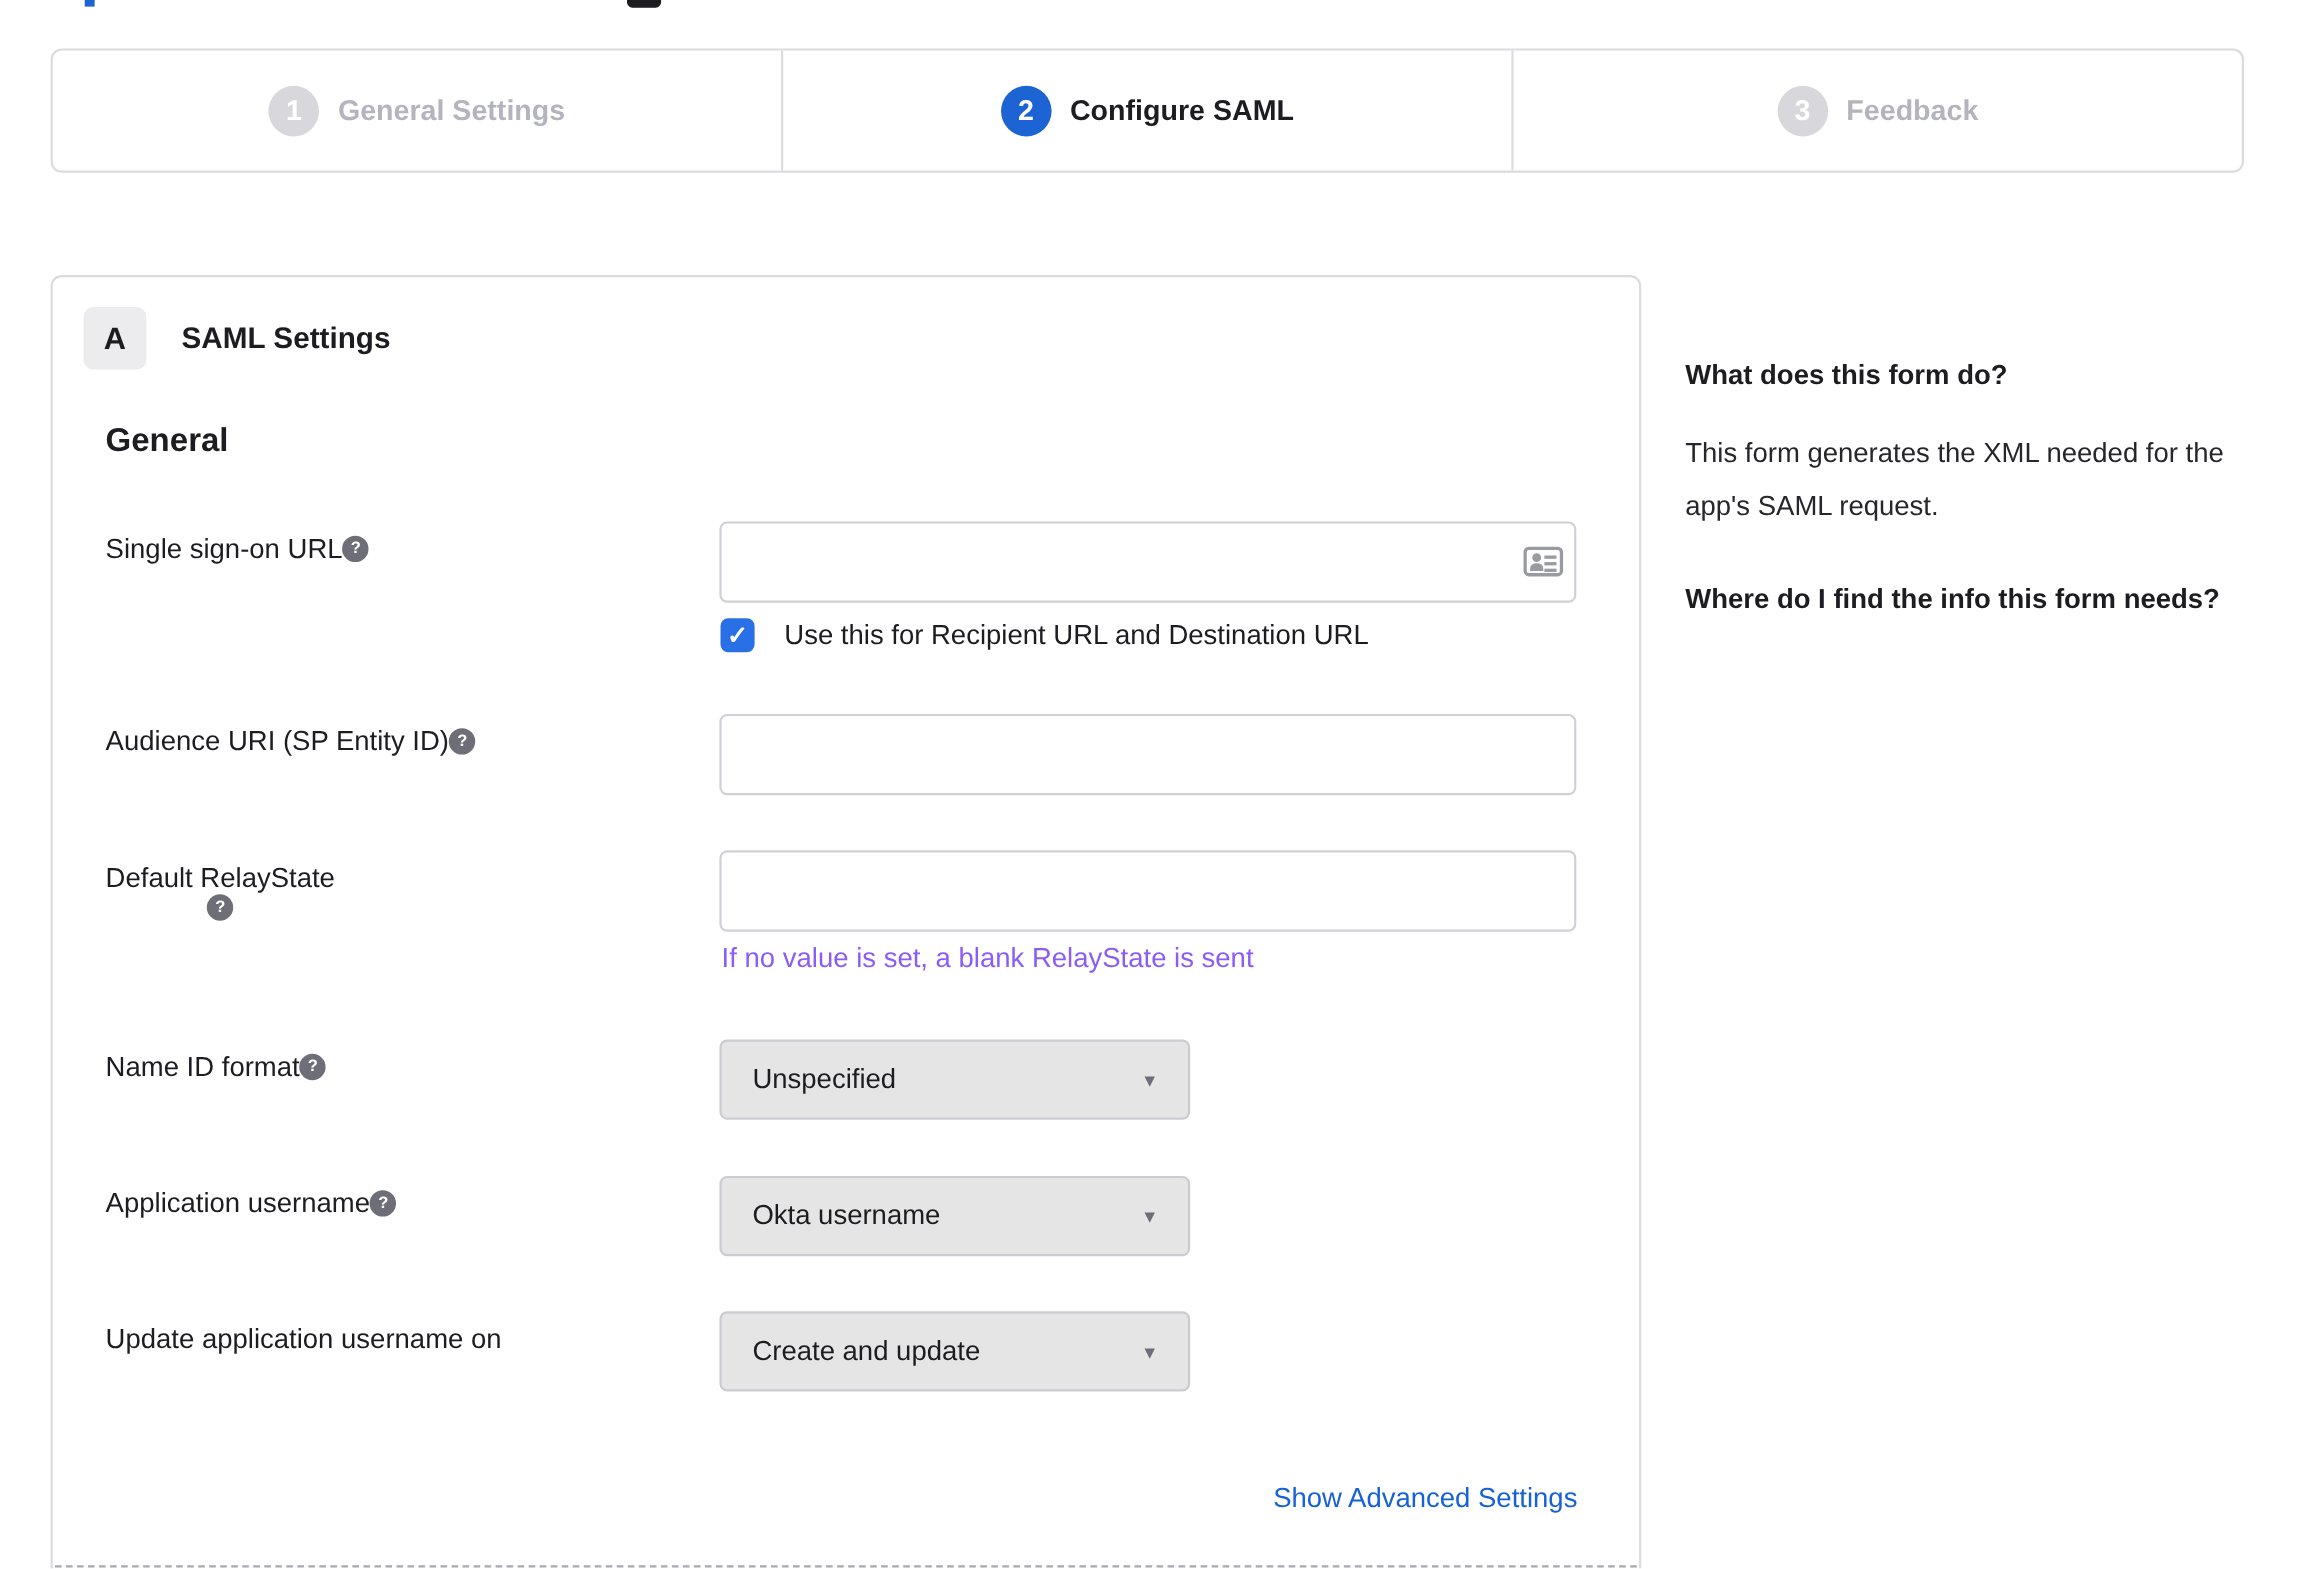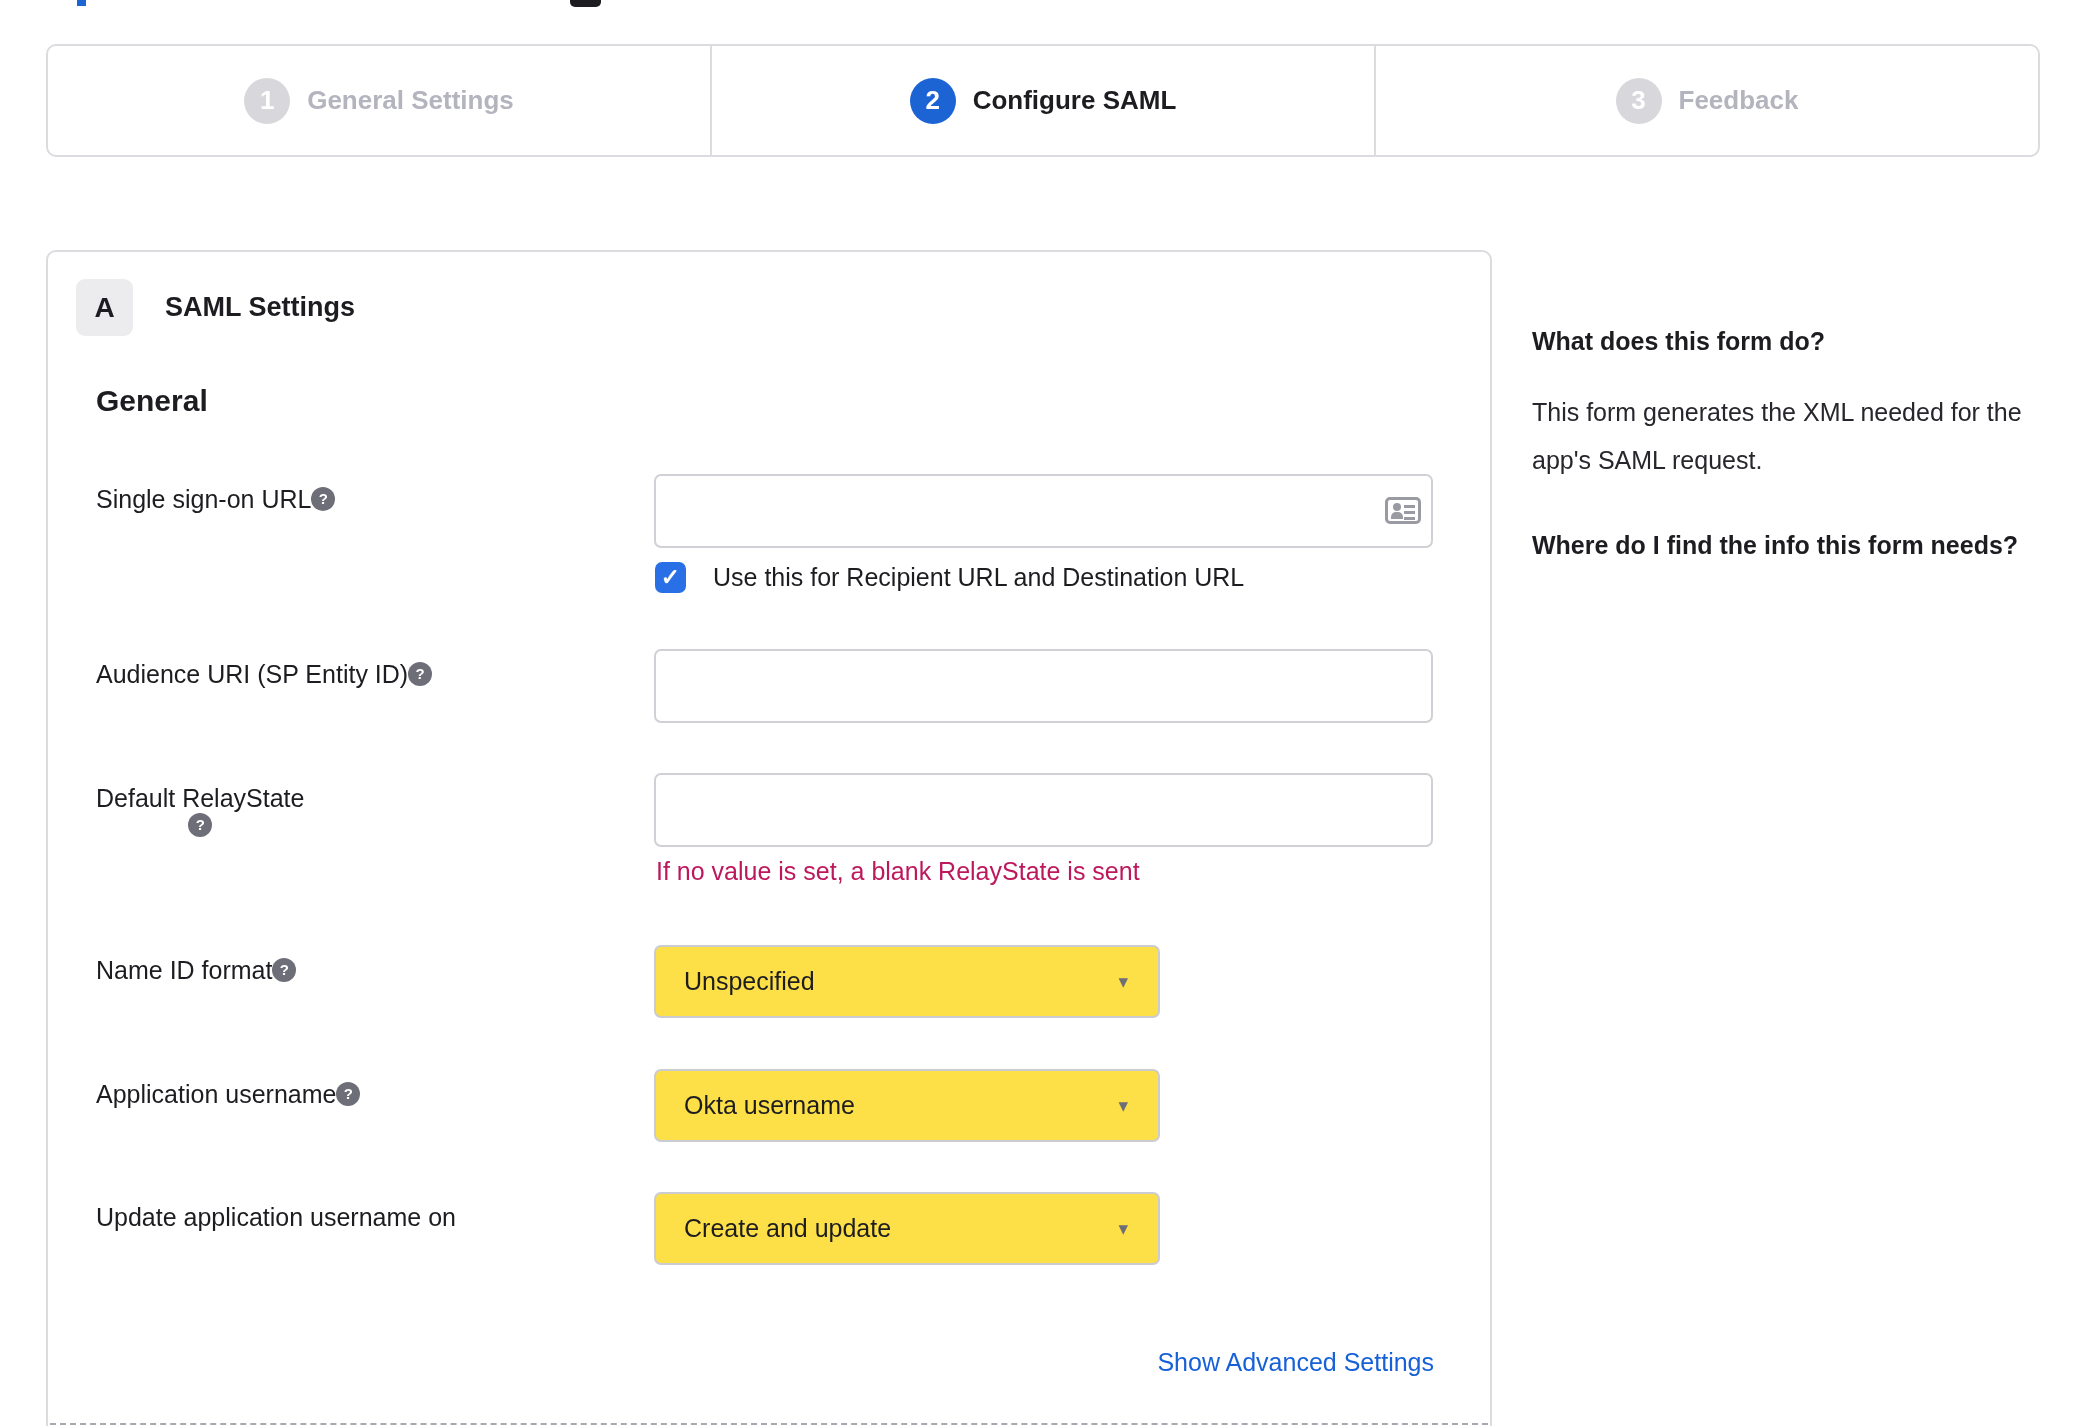--- a/index.html
+++ b/index.html
@@ -49,24 +49,24 @@
   .card-icon .l1{position:absolute;right:3px;top:5px;width:11px;height:3px;background:#9a9aa3;}
   .card-icon .l2{position:absolute;right:3px;top:11px;width:11px;height:3px;background:#9a9aa3;}
   .card-icon .l3{position:absolute;right:3px;top:17px;width:11px;height:3px;background:#9a9aa3;}
 
   .check-row{position:absolute;left:607px;top:310px;display:flex;align-items:center;}
   .checkbox{width:31px;height:31px;background:#2970e6;border-radius:7px;display:flex;
             align-items:center;justify-content:center;flex:0 0 auto;}
   .checkbox .mark{color:#fff;font-size:23px;font-weight:bold;line-height:1;}
   .check-label{margin-left:27px;font-size:25px;color:#1d1d21;}
 
-  .hint{position:absolute;left:608px;top:605px;font-size:25px;color:#be185d;}
+  .hint{position:absolute;left:608px;top:605px;font-size:25px;color:#8b5cf6;}
 
-  .dropdown{position:absolute;left:606px;width:506px;height:73px;box-sizing:border-box;
-            border:2px solid #cbcbd2;border-radius:7px;background:#fde047;display:flex;align-items:center;
+  .dropdown{position:absolute;left:606px;width:428px;height:73px;box-sizing:border-box;
+            border:2px solid #cbcbd2;border-radius:7px;background:#e5e5e5;display:flex;align-items:center;
             font-size:25px;color:#1d1d21;padding:0 30px 0 28px;cursor:default;}
   .dropdown .dd-value{flex:1;}
   .dropdown .caret{color:#6e6e78;font-size:19px;}
 
   .advanced-link{position:absolute;top:1096px;right:56px;font-size:25px;font-weight:500;
                  color:#1661d8;text-decoration:none;}
   .dashed-divider{position:absolute;left:2px;right:2px;top:1171px;border-top:2px dashed #a8a8b0;}
 
   
   .sidebar{position:absolute;left:1532px;top:322px;width:514px;}

